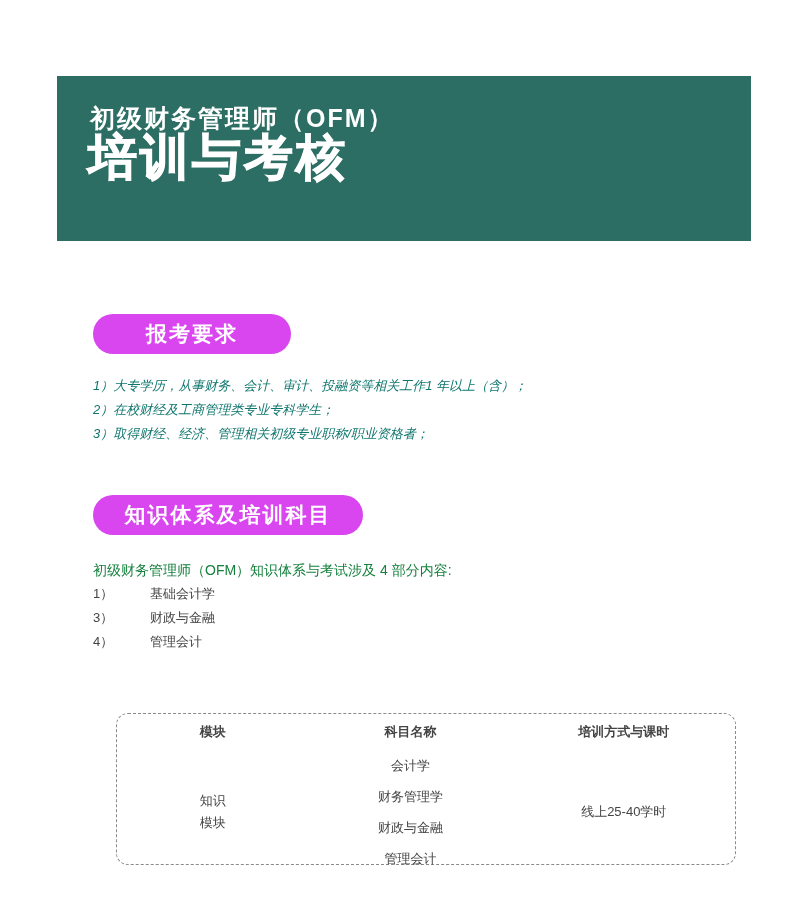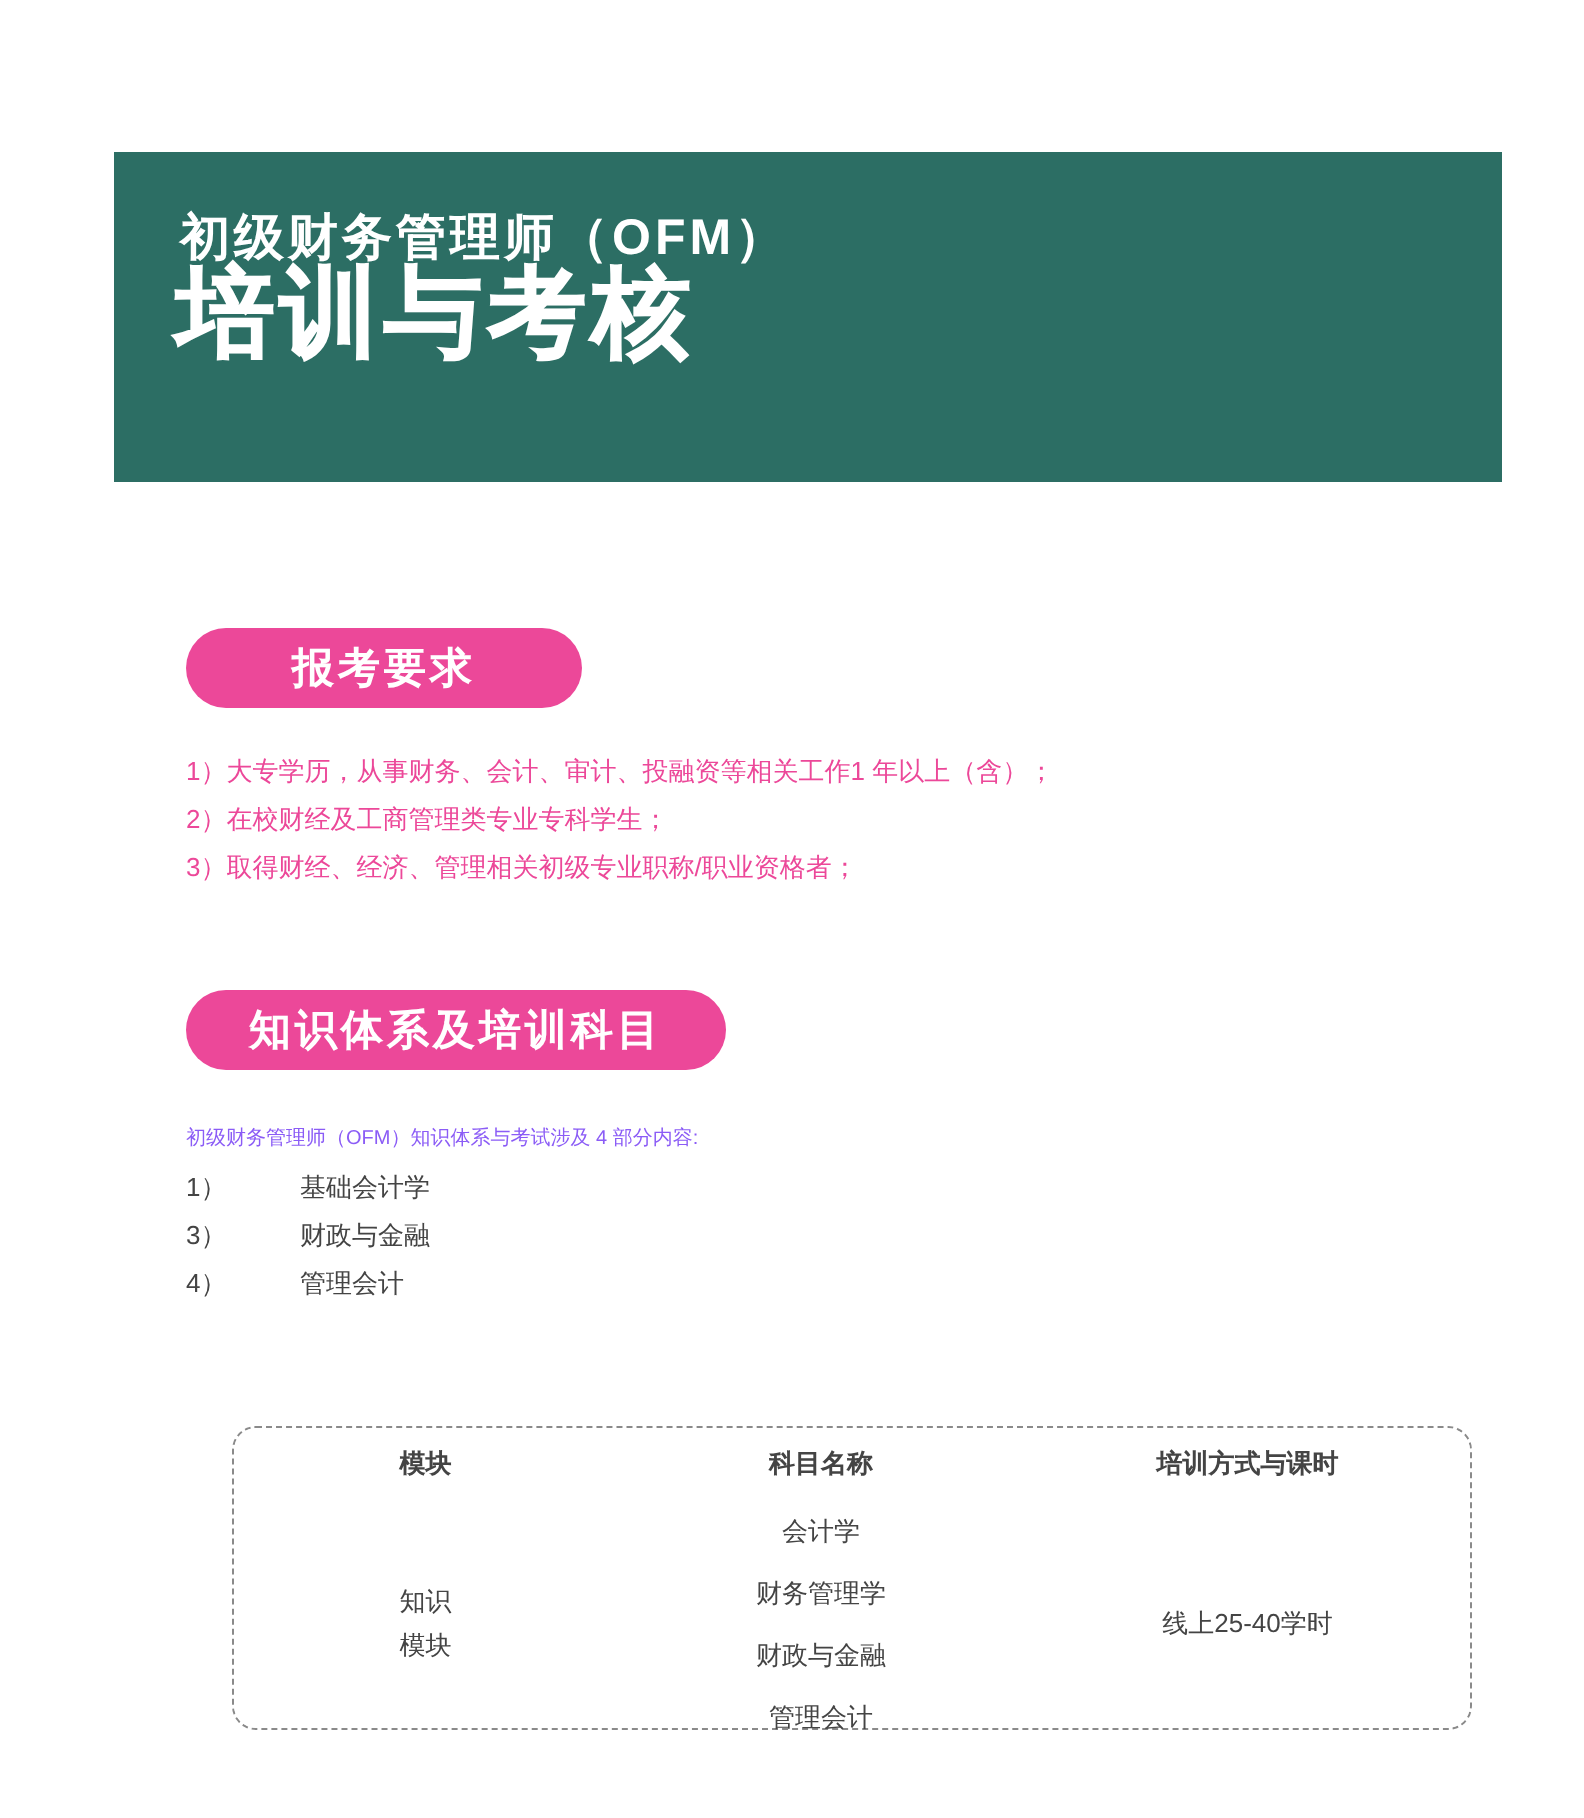--- a/index.html
+++ b/index.html
@@ -48,21 +48,21 @@
     color: #ffffff;
     letter-spacing: 3px;
     line-height: 1.05;
     white-space: nowrap;
     -webkit-text-stroke: 1px #ffffff;
   }
 
   
   .pill {
     position: absolute;
-    background: #ec4899;
+    background: #d946ef;
     border-radius: 22px;
     color: #ffffff;
     font-size: 21px;
     font-weight: bold;
     letter-spacing: 2px;
     display: flex;
     align-items: center;
     justify-content: center;
     white-space: nowrap;
   }
@@ -80,34 +80,35 @@
   }
 
   
   .req-list {
     position: absolute;
     left: 93px;
     top: 374px;
     width: 640px;
     font-size: 13px;
     line-height: 24px;
-    color: #ec4899;
+    color: #0f766e;
+    font-style: italic;
   }
   .req-list div {
     white-space: nowrap;
   }
 
   .ks-intro {
     position: absolute;
     left: 93px;
     top: 558px;
     width: 640px;
-    font-size: 10px;
+    font-size: 14px;
     line-height: 24px;
-    color: #8b5cf6;
+    color: #15803d;
     white-space: nowrap;
   }
   .ks-items {
     position: absolute;
     left: 93px;
     top: 582px;
     width: 640px;
     font-size: 13px;
     line-height: 24px;
     color: #444444;

